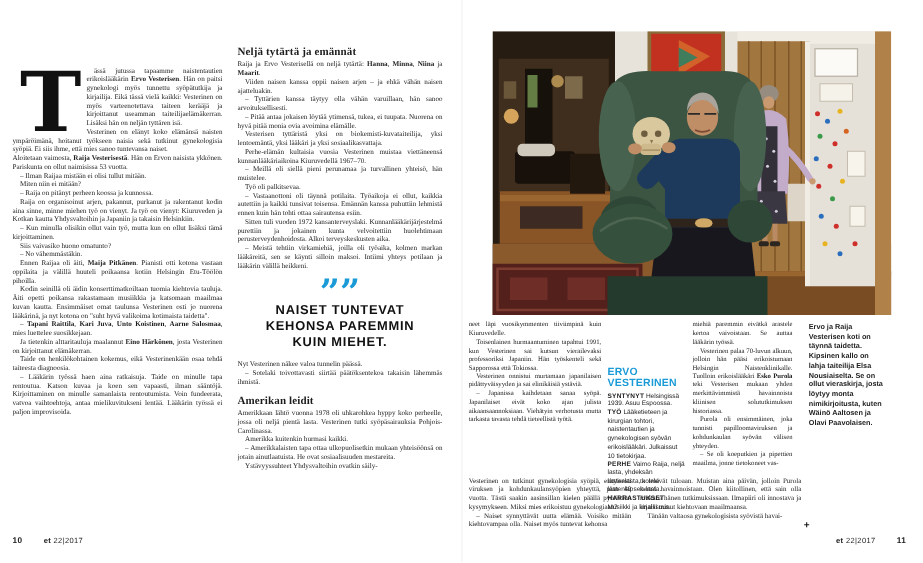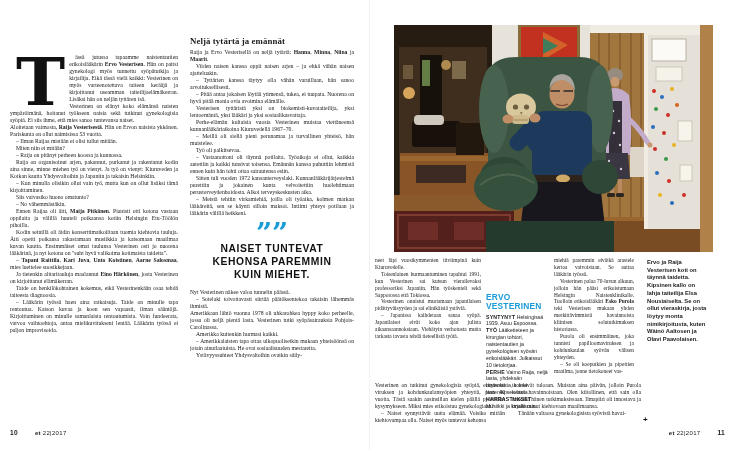--- a/index.html
+++ b/index.html
@@ -117,20 +117,21 @@
         <p class="para">– Meistä tehtiin virkamiehiä, joilla oli työaika, kolmen markan lääkäreitä, sen se käynti silloin maksoi. Intiimi yhteys potilaan ja lääkärin välillä heikkeni.</p>
       </div>
     <div class="pq">
       <span class="pq-mark">””</span>
       <div class="pq-text">NAISET TUNTEVAT KEHONSA PAREMMIN KUIN MIEHET.</div>
     </div>
     <div data-paras="left_page.col2.paras_after">
         <p class="para">Nyt Vesterinen näkee valoa tunnelin päässä.</p>
         <p class="para">– Sotelaki toivottavasti siirtää päätöksentekoa takaisin lähemmäs ihmistä.</p>
       </div>
+    <h3 class="head">Amerikan leidit</h3>
     <div data-paras="left_page.col2.paras2">
         <p class="para">Amerikkaan lähtö vuonna 1978 oli uhkarohkea hyppy koko perheelle, jossa oli neljä pientä lasta. Vesterinen tutki syöpäsairauksia Pohjois-Carolinassa.</p>
         <p class="para">Amerikka kuitenkin hurmasi kaikki.</p>
         <p class="para">– Amerikkalaisten tapa ottaa ulkopuolisetkin mukaan yhteisöönsä on jotain ainutlaatuista. He ovat sosiaalisuuden mestareita.</p>
         <p class="para">Ystävyyssuhteet Yhdysvaltoihin ovatkin säily-</p>
       </div>
   </div>
 
   <div class="folio folio-left">
     <span class="folio-num">10</span><span class="folio-brand">et</span>

